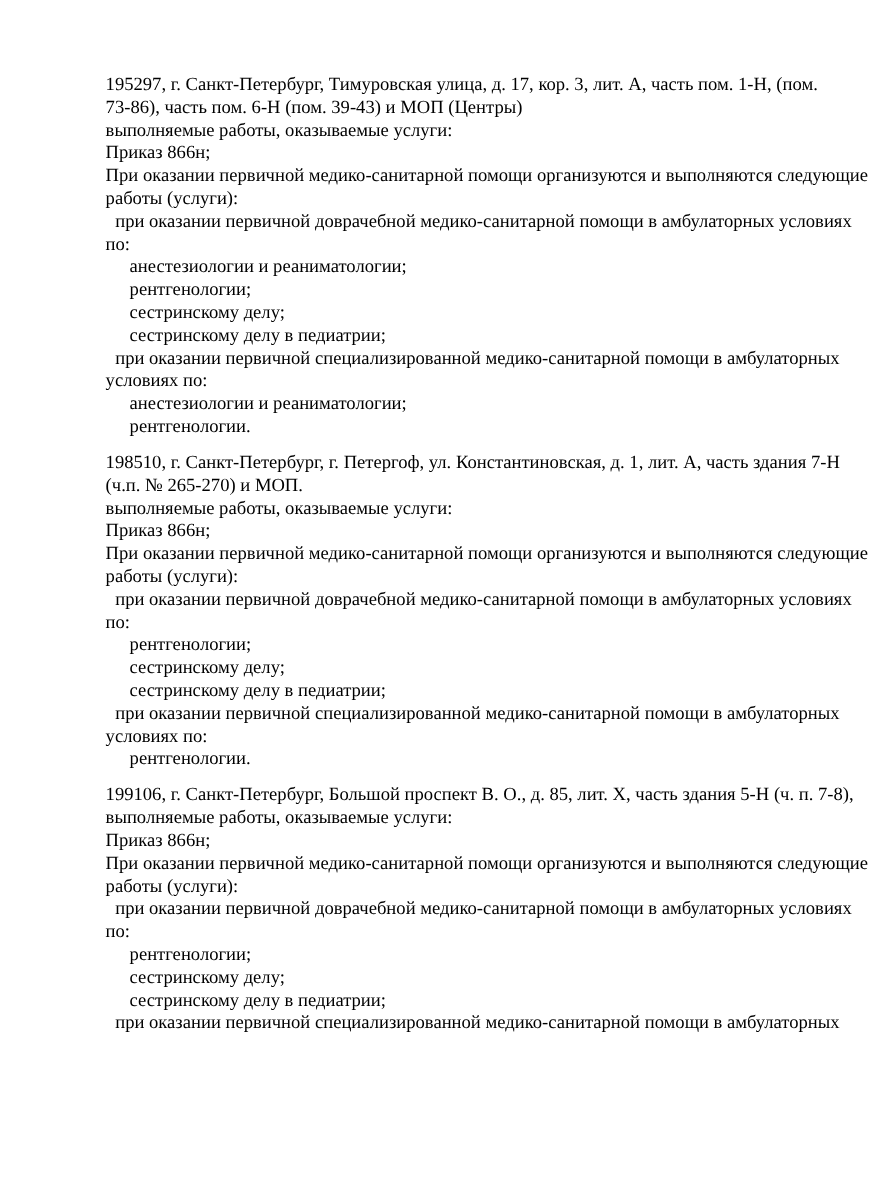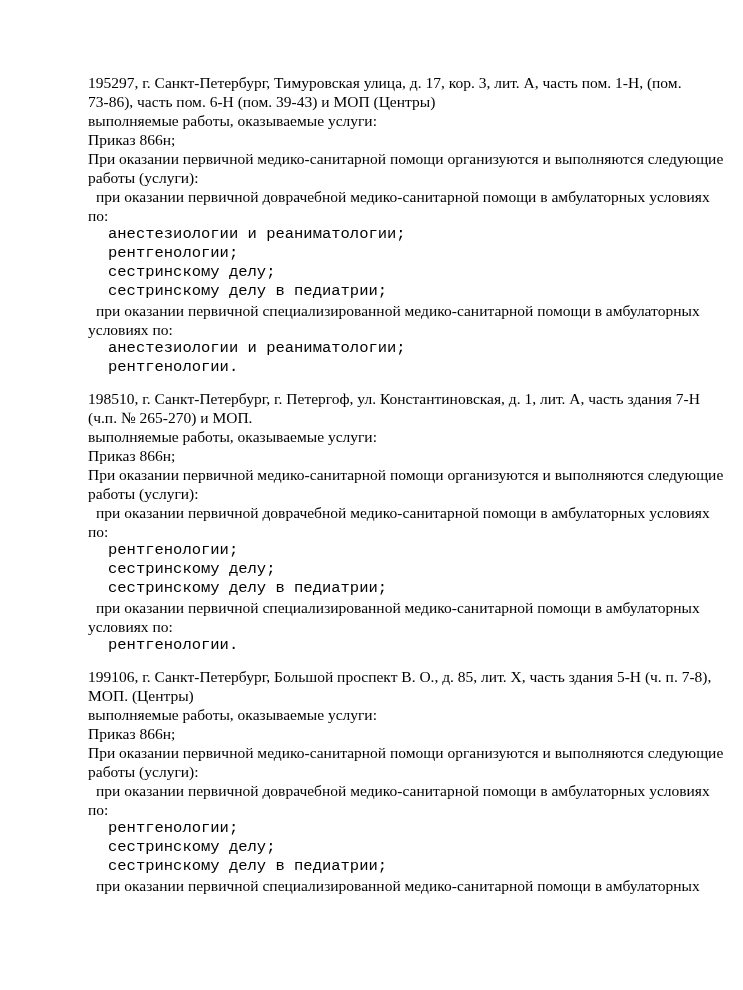--- a/index.html
+++ b/index.html
@@ -13,31 +13,31 @@
     height: 990px;
     background: #ffffff;
     overflow: hidden;
     font-family: "Liberation Serif", "DejaVu Serif", serif;
     color: #000000;
   }
   .content {
     padding: 61px 40px 0 88px;
   }
   .section {
-    margin: 12px 0 11px 0;
+    margin: 0 0 11px 0;
   }
   .line {
     font-size: 15.5px;
     line-height: 19px;
     white-space: pre;
     letter-spacing: 0;
   }
   .indent-0 { padding-left: 0; }
   .indent-1 { padding-left: 8px; }
-  .indent-2 { padding-left: 20px; font-family: Liberation Mono, monospace; }
+  .indent-2 { padding-left: 20px; }
 </style>
 </head>
 <body>
 
 <div class="page">
   <div class="content" id="doc-body">
       <div class="section">
         <div class="line indent-0">195297, г. Санкт-Петербург, Тимуровская улица, д. 17, кор. 3, лит. А, часть пом. 1-Н, (пом.</div>
         <div class="line indent-0">73-86), часть пом. 6-Н (пом. 39-43) и МОП (Центры)</div>
         <div class="line indent-0">выполняемые работы, оказываемые услуги:</div>
@@ -66,21 +66,20 @@
         <div class="line indent-0">по:</div>
         <div class="line indent-2">рентгенологии;</div>
         <div class="line indent-2">сестринскому делу;</div>
         <div class="line indent-2">сестринскому делу в педиатрии;</div>
         <div class="line indent-1">при оказании первичной специализированной медико-санитарной помощи в амбулаторных</div>
         <div class="line indent-0">условиях по:</div>
         <div class="line indent-2">рентгенологии.</div>
       </div>
       <div class="section">
         <div class="line indent-0">199106, г. Санкт-Петербург, Большой проспект В. О., д. 85, лит. Х, часть здания 5-Н (ч. п. 7-8),</div>
-        <div class="line indent-0">МОП. (Центры)</div>
         <div class="line indent-0">выполняемые работы, оказываемые услуги:</div>
         <div class="line indent-0">Приказ 866н;</div>
         <div class="line indent-0">При оказании первичной медико-санитарной помощи организуются и выполняются следующие</div>
         <div class="line indent-0">работы (услуги):</div>
         <div class="line indent-1">при оказании первичной доврачебной медико-санитарной помощи в амбулаторных условиях</div>
         <div class="line indent-0">по:</div>
         <div class="line indent-2">рентгенологии;</div>
         <div class="line indent-2">сестринскому делу;</div>
         <div class="line indent-2">сестринскому делу в педиатрии;</div>
         <div class="line indent-1">при оказании первичной специализированной медико-санитарной помощи в амбулаторных</div>

